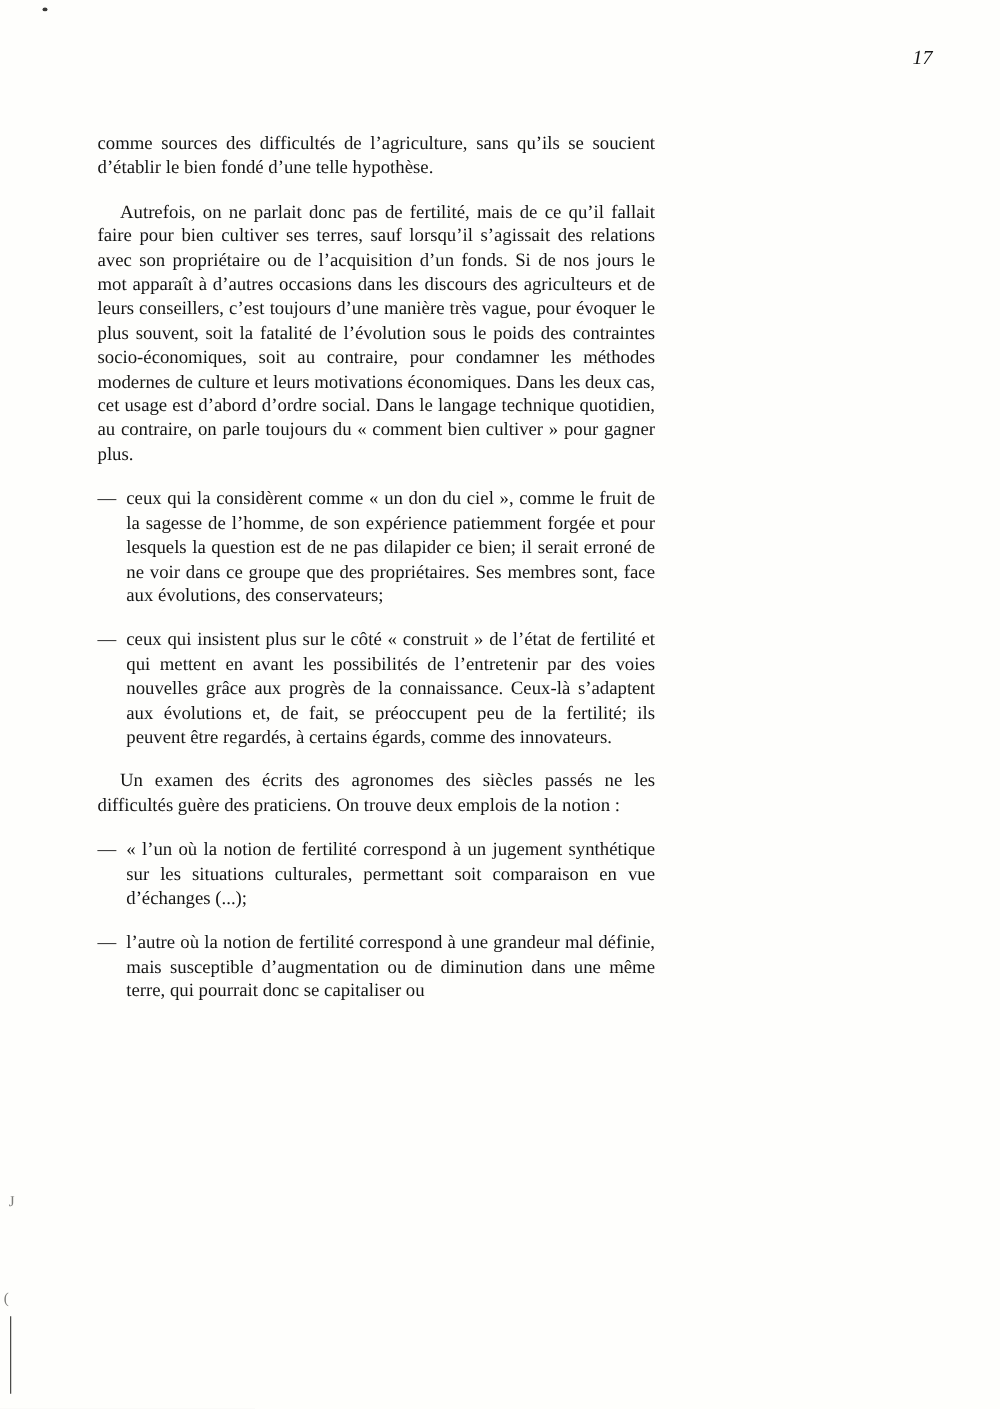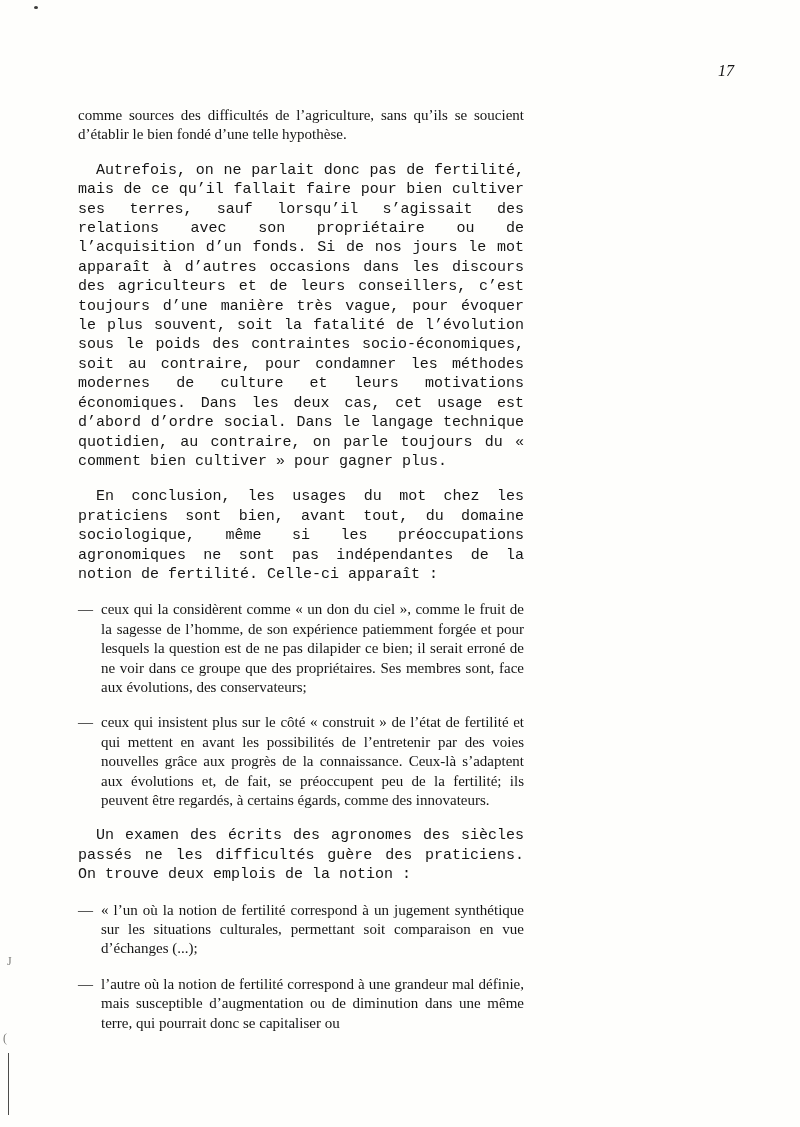--- a/index.html
+++ b/index.html
@@ -12,38 +12,37 @@
     margin: 0 auto;
     background: #fefefc;
     font-family: "Liberation Serif", "DejaVu Serif", serif;
     color: #151515;
     overflow: hidden;
   }
 
   .page-number {
     position: absolute;
     top: 38px;
-    right: 66px;
+    right: 54px;
     font-style: italic;
     font-size: 16px;
-    margin-top: 24px;
   }
 
   .text-column {
     position: absolute;
     left: 62px;
     top: 90px;
     width: 478px;
     font-size: 15px;
     line-height: 19.4px;
     text-align: justify;
   }
 
   p { margin: 16px; }
-  .indent { text-indent: 18px; font-family: Liberation Mono, monospace; }
+  .indent { text-indent: 18px; }
   .sp6 { margin-top: 6px; }
   .sp8 { margin-top: 8px; }
 
   .bullet-item { margin-top: 10px; text-indent: 18px; }
   .bullet-item .marker { display: inline-block; width: 14px; text-indent: 0; }
 
   .dash-item { margin-top: 3px; padding-left: 23px; text-indent: -23px; }
   .dash-item .marker { display: inline-block; width: 23px; text-indent: 0; }
 
   .artifact {
@@ -76,21 +75,20 @@
 <div class="page">
 
   <div class="page-number">17</div>
 
   <div class="text-column">
 
     <p class="para">comme sources des difficultés de l’agriculture, sans qu’ils se soucient d’établir le bien fondé d’une telle hypothèse.</p>
 
     <p class="para indent">Autrefois, on ne parlait donc pas de fertilité, mais de ce qu’il fallait faire pour bien cultiver ses terres, sauf lorsqu’il s’agissait des relations avec son propriétaire ou de l’acquisition d’un fonds. Si de nos jours le mot apparaît à d’autres occasions dans les discours des agriculteurs et de leurs conseillers, c’est toujours d’une manière très vague, pour évoquer le plus souvent, soit la fatalité de l’évolution sous le poids des contraintes socio-économiques, soit au contraire, pour condamner les méthodes modernes de culture et leurs motivations économiques. Dans les deux cas, cet usage est d’abord d’ordre social. Dans le langage technique quotidien, au contraire, on parle toujours du « comment bien cultiver » pour gagner plus.</p>
 
-    <p class="para indent sp6">En conclusion, les usages du mot chez les praticiens sont bien, avant tout, du domaine sociologique, même si les préoccupations agronomiques ne sont pas indépendantes de la notion de fertilité. Celle-ci apparaît :</p>
 
 
 
     <p class="dash-item"><span class="marker">—</span><span>ceux qui la considèrent comme « un don du ciel », comme le fruit de la sagesse de l’homme, de son expérience patiemment forgée et pour lesquels la question est de ne pas dilapider ce bien; il serait erroné de ne voir dans ce groupe que des propriétaires. Ses membres sont, face aux évolutions, des conservateurs;</span></p>
 
     <p class="dash-item"><span class="marker">—</span><span>ceux qui insistent plus sur le côté « construit » de l’état de fertilité et qui mettent en avant les possibilités de l’entretenir par des voies nouvelles grâce aux progrès de la connaissance. Ceux-là s’adaptent aux évolutions et, de fait, se préoccupent peu de la fertilité; ils peuvent être regardés, à certains égards, comme des innovateurs.</span></p>
 
     <p class="para indent sp8">Un examen des écrits des agronomes des siècles passés ne les difficultés guère des praticiens. On trouve deux emplois de la notion :</p>
 
     <p class="dash-item"><span class="marker">—</span><span>« l’un où la notion de fertilité correspond à un jugement synthétique sur les situations culturales, permettant soit comparaison en vue d’échanges (...);</span></p>

